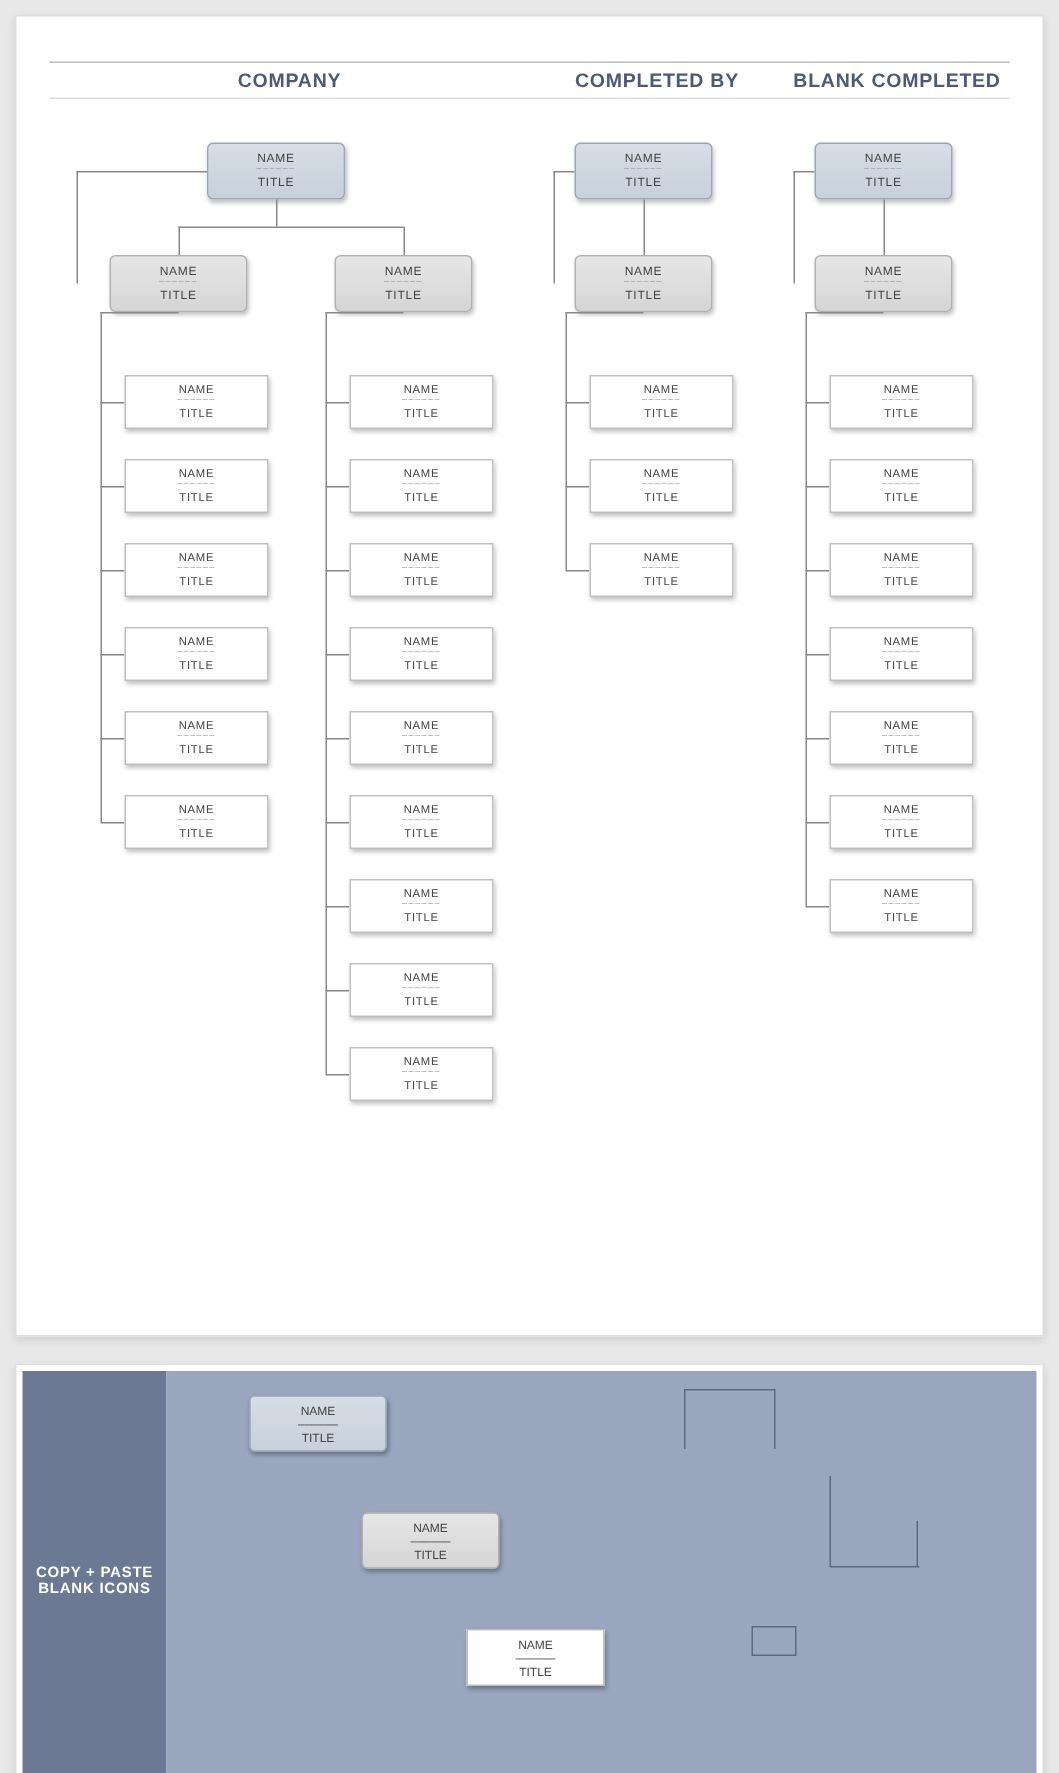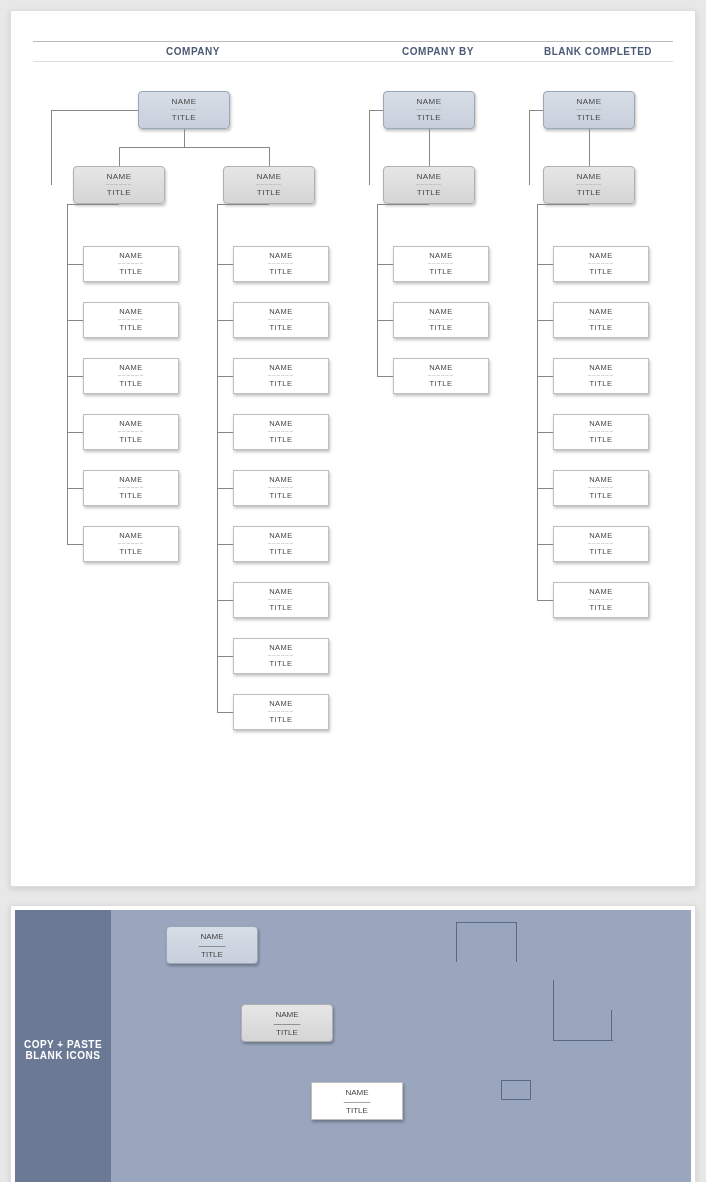--- a/index.html
+++ b/index.html
@@ -26,21 +26,21 @@
     margin-bottom: 18px;
   }
   .header-row {
     display: flex;
     border-top: 1px solid #bbb;
     border-bottom: 1px solid #ddd;
     padding: 4px 0;
     margin-bottom: 24px;
   }
   .header-cell {
-    font-size: 10px;
+    font-size: 13px;
     font-weight: 700;
     color: #4b5a75;
     text-align: center;
     letter-spacing: 0.5px;
   }
   .hc1 { flex: 0 0 320px; }
   .hc2 { flex: 0 0 170px; }
   .hc3 { flex: 0 0 150px; }
 
   .chart-area {
@@ -131,21 +131,21 @@
   .pal-node.grey { background: linear-gradient(#e6e6e6,#d5d5d5); border:1px solid #b0b0b0;}
   .pal-node.white{ background:#fff; border:1px solid #bfbfbf; border-radius:0;}
   .pal-line { position:absolute; border:1px solid #5a6a84;}
 </style>
 </head>
 <body>
 
 <div class="page">
   <div class="header-row">
     <div class="header-cell hc1">COMPANY</div>
-    <div class="header-cell hc2">COMPANY BY</div>
+    <div class="header-cell hc2">COMPLETED BY</div>
     <div class="header-cell hc3">BLANK COMPLETED</div>
   </div>
   <div class="chart-area" id="chart-area">
       <div class="node node-blue" style="left: 105px; top: 5px;">
         <div class="nm">NAME</div>
         <div class="sep">––––––</div>
         <div class="ti">TITLE</div>
       </div>
       <div class="conn" style="left: 151px; top: 43px; width: 1px; height: 18px;"></div>
       <div class="conn" style="left: 86px; top: 61px; width: 150px; height: 1px;"></div>

